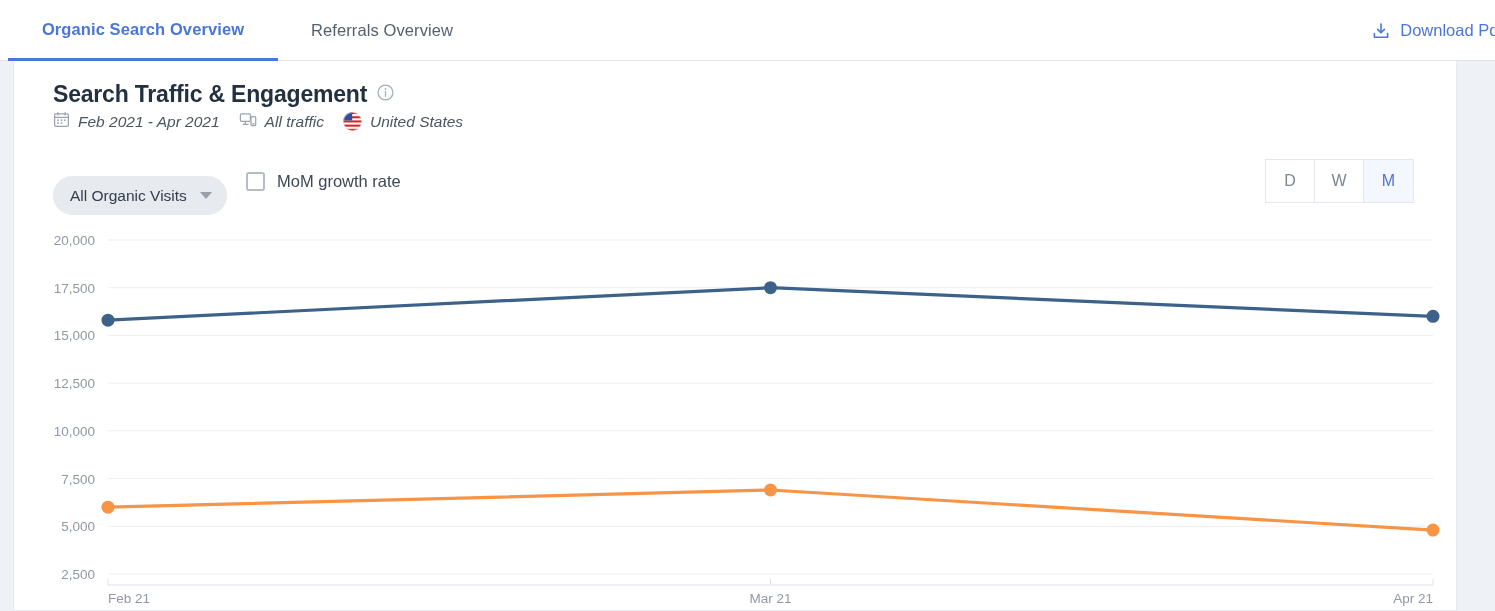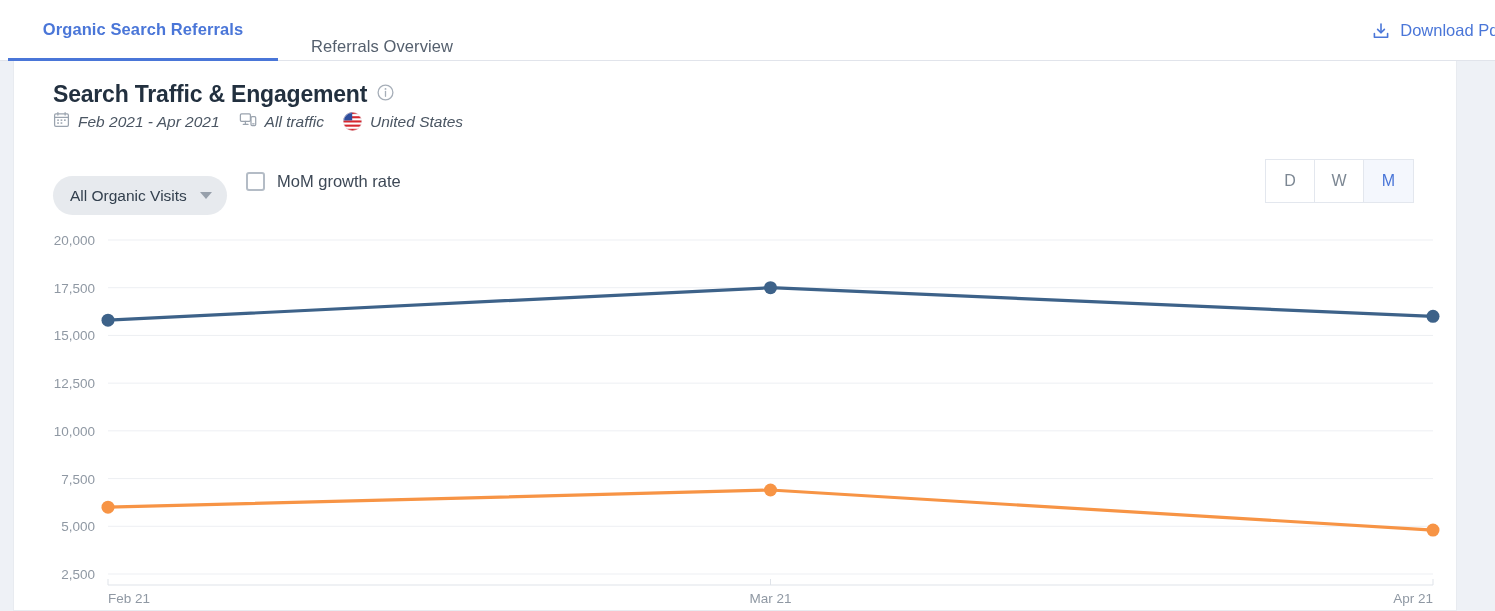--- a/index.html
+++ b/index.html
@@ -31,21 +31,21 @@
     letter-spacing: 0.1px;
     cursor: pointer;
     color: #55606e;
   }
   .tab.active {
     color: #4a76d8;
     font-weight: bold;
     border-bottom: 3px solid #4a76d8;
   }
   .tab-organic { left: 8px;   width: 270px; }
-  .tab-referrals { left: 286px; width: 192px; margin-top: 16px; }
+  .tab-referrals { left: 286px; width: 192px; }
 
   .download-btn {
     position: absolute;
     right: -8px;
     top: 0;
     height: 61px;
     display: flex;
     align-items: center;
     gap: 9px;
     color: #4a76d8;
@@ -184,21 +184,21 @@
     left: 0; top: 0;
     width: 1444px; height: 550px;
   }
   .chart svg { display: block; }
 </style>
 </head>
 <body>
 
 <div class="tabbar">
   <div class="tab tab-organic active">
-    <span>Organic Search Referrals</span>
+    <span>Organic Search Overview</span>
   </div>
   <div class="tab tab-referrals">
     <span>Referrals Overview</span>
   </div>
 
   <div class="download-btn">
     <span>
       <svg width="20" height="20" viewBox="0 0 20 20" fill="none" stroke="#4a76d8" stroke-width="1.6" stroke-linecap="round" stroke-linejoin="round">
         <path d="M10 3 L10 11.5"></path>
         <path d="M6.6 8.4 L10 11.8 L13.4 8.4"></path>

